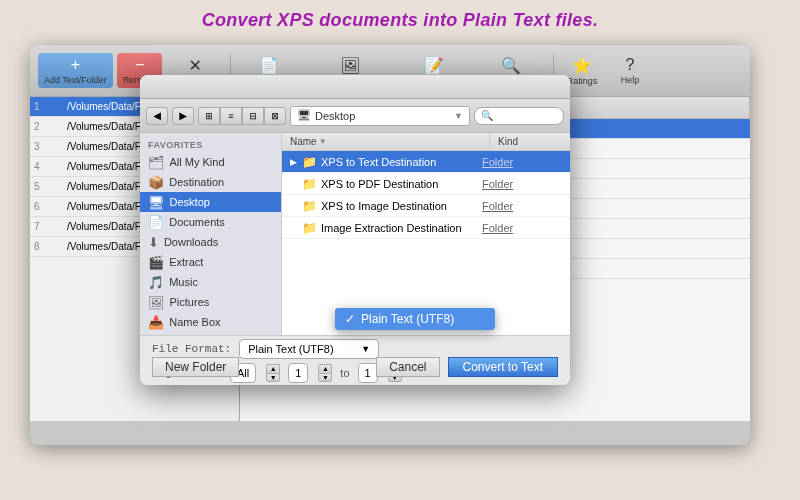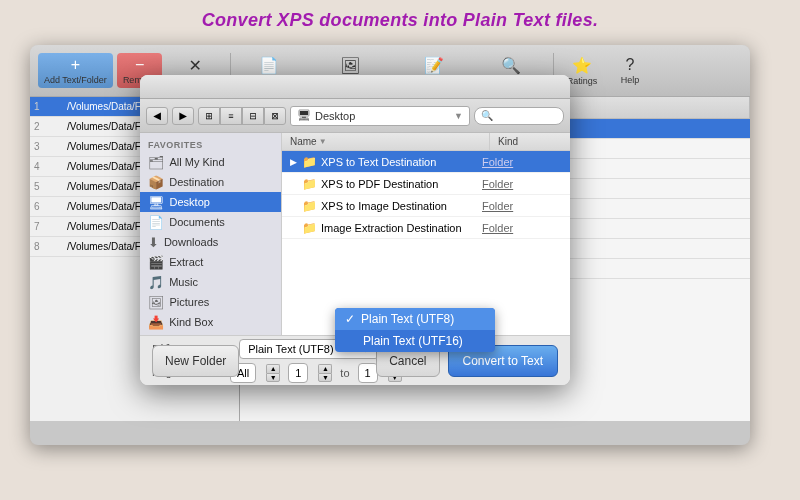--- a/index.html
+++ b/index.html
@@ -472,22 +472,22 @@
       position: absolute;
       bottom: 8px;
       left: 0;
       right: 0;
       display: flex;
       align-items: center;
       padding: 0 12px;
       gap: 8px;
     }
     .new-folder-btn, .cancel-btn, .convert-btn {
-      height: 32px;
-      border-radius: 6px;
+      height: 20px;
+      border-radius: 0;
       font-size: 12px;
       cursor: pointer;
       display: flex;
       align-items: center;
       justify-content: center;
       border: 1px solid #aaa;
     }
     .new-folder-btn {
       background: linear-gradient(to bottom, #f0f0f0, #d8d8d8);
       color: #333;
@@ -689,21 +689,21 @@
           <div class="fp-sidebar-item">
             <span class="si-icon">🎵</span>
             <span>Music</span>
           </div>
           <div class="fp-sidebar-item">
             <span class="si-icon">🖼</span>
             <span>Pictures</span>
           </div>
           <div class="fp-sidebar-item">
             <span class="si-icon">📥</span>
-            <span>Kind Box</span>
+            <span>Name Box</span>
           </div>
         </div>
     </div>
 
     <div class="fp-filelist">
       <div class="fp-filelist-header">
         <div class="fp-col-header fp-col-name">
           <span>Name</span>
           <span style="font-size:8px;color:#888">▼</span>
         </div>
@@ -786,24 +786,20 @@
     <div class="cancel-btn">Cancel</div>
     <div class="convert-btn">Convert to Text</div>
   </div>
 </div>
 
 <div class="format-dropdown">
   <div class="format-option selected">
     <span>✓</span>
     <span>Plain Text (UTF8)</span>
   </div>
-  <div class="format-option">
-    <span style="width:12px;display:inline-block"></span>
-    <span>Plain Text (UTF16)</span>
-  </div>
 </div>
 
 <svg class="arrow-annotation" style="top:120px;left:290px;width:100px;height:80px" viewBox="0 0 100 80">
   <path d="M 85,10 Q 90,40 55,65" stroke="#cc0000" stroke-width="4" fill="none" stroke-linecap="round"></path>
   <polygon points="45,62 60,58 58,72" fill="#cc0000"></polygon>
 </svg>
 
 <svg class="arrow-annotation" style="top:285px;left:420px;width:100px;height:50px" viewBox="0 0 100 50">
   <path d="M 20,10 Q 50,20 75,30" stroke="#cc0000" stroke-width="4" fill="none" stroke-linecap="round"></path>
   <polygon points="72,22 80,34 66,36" fill="#cc0000"></polygon>

